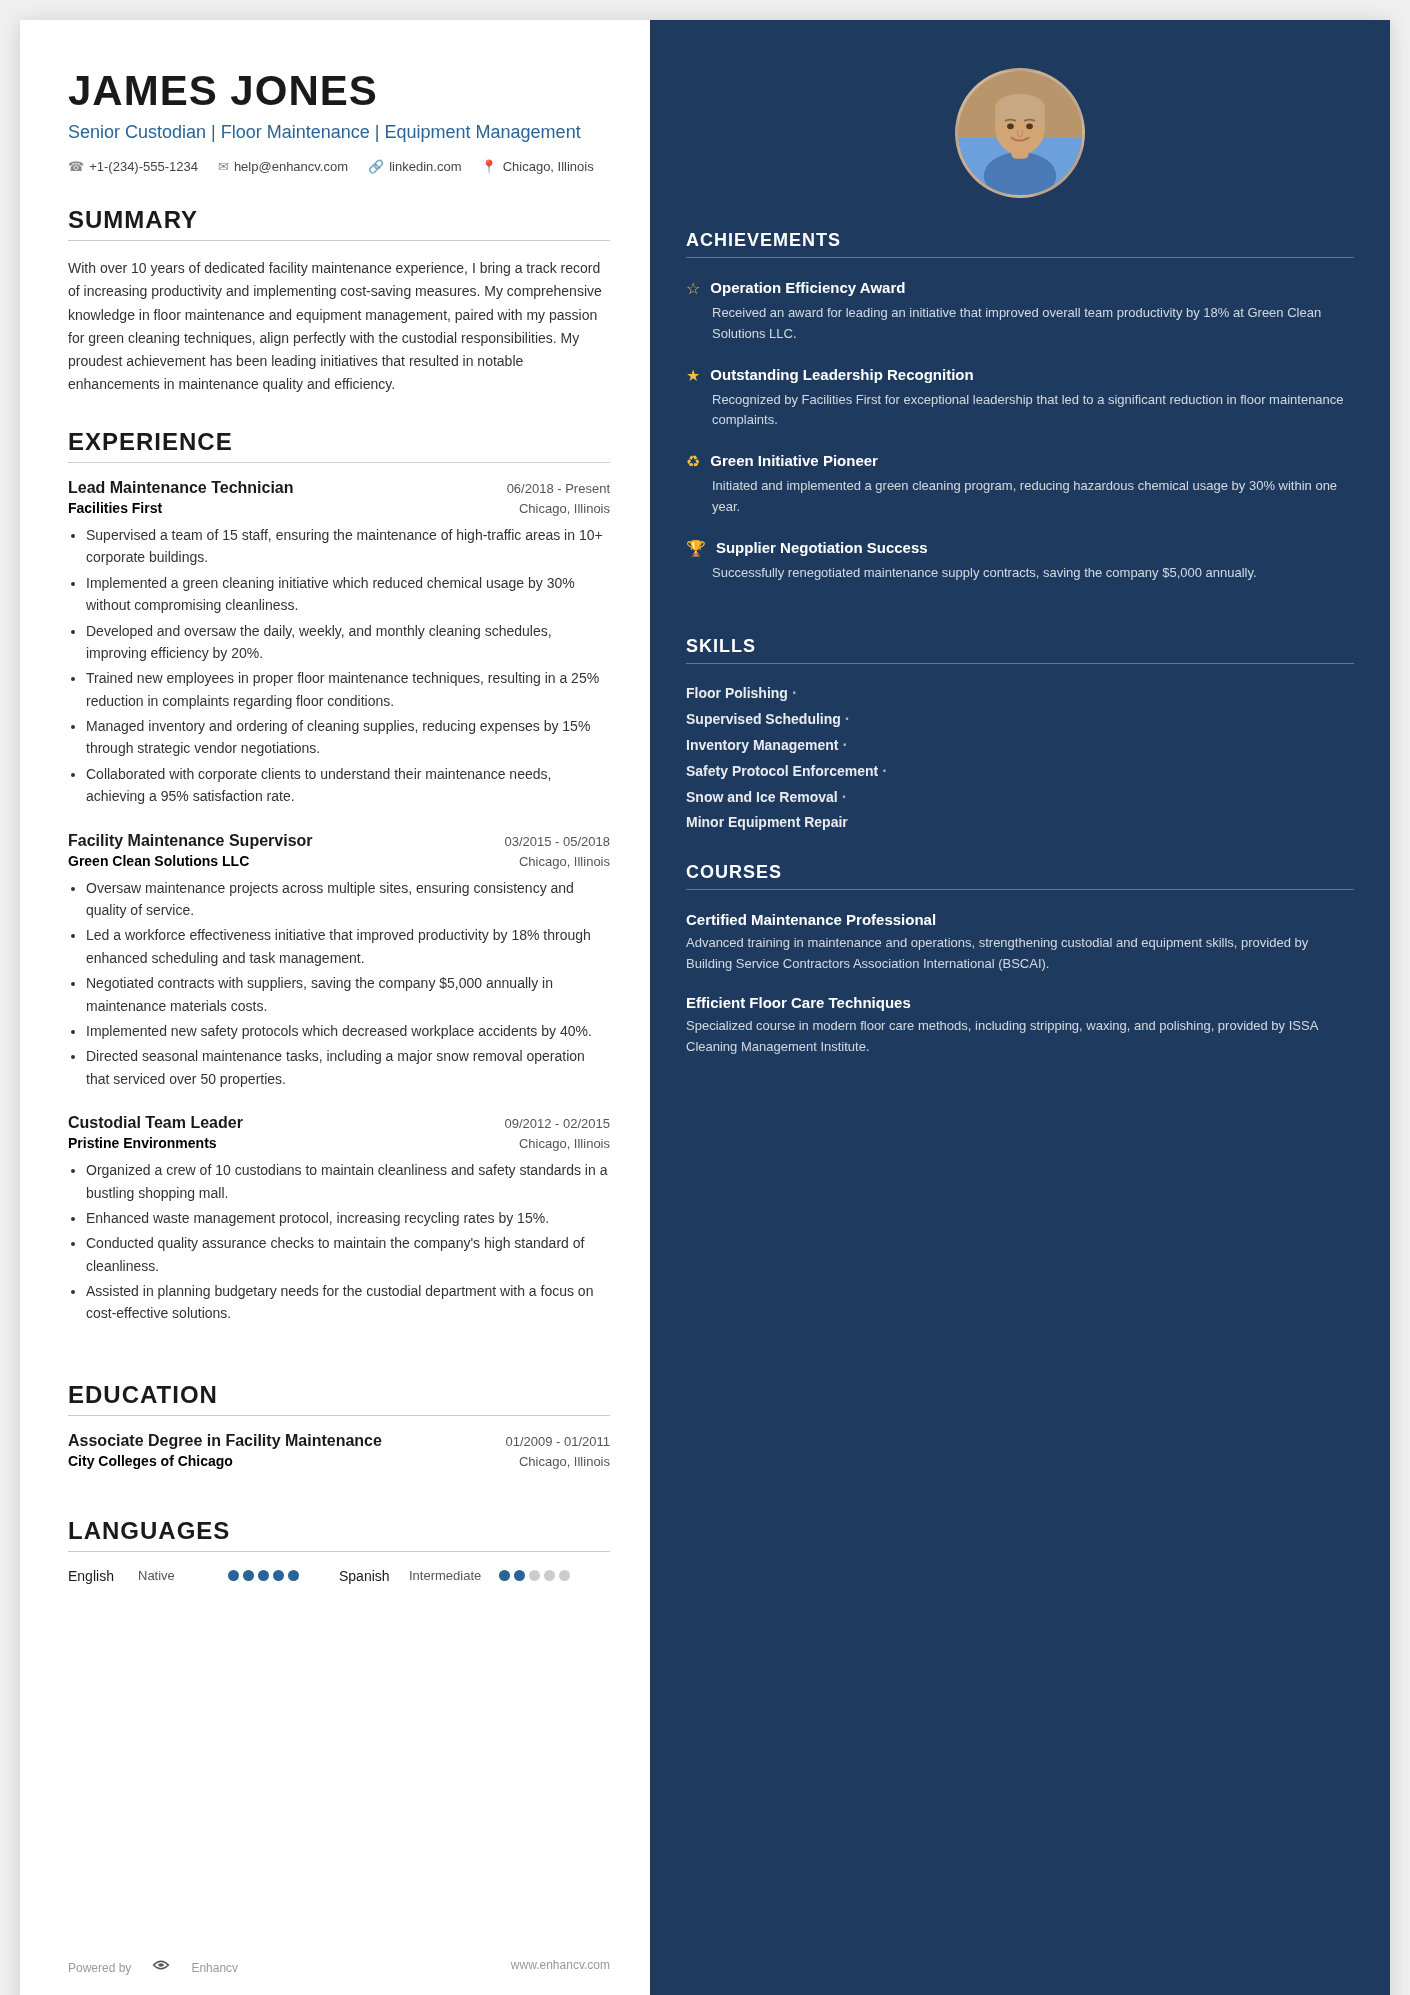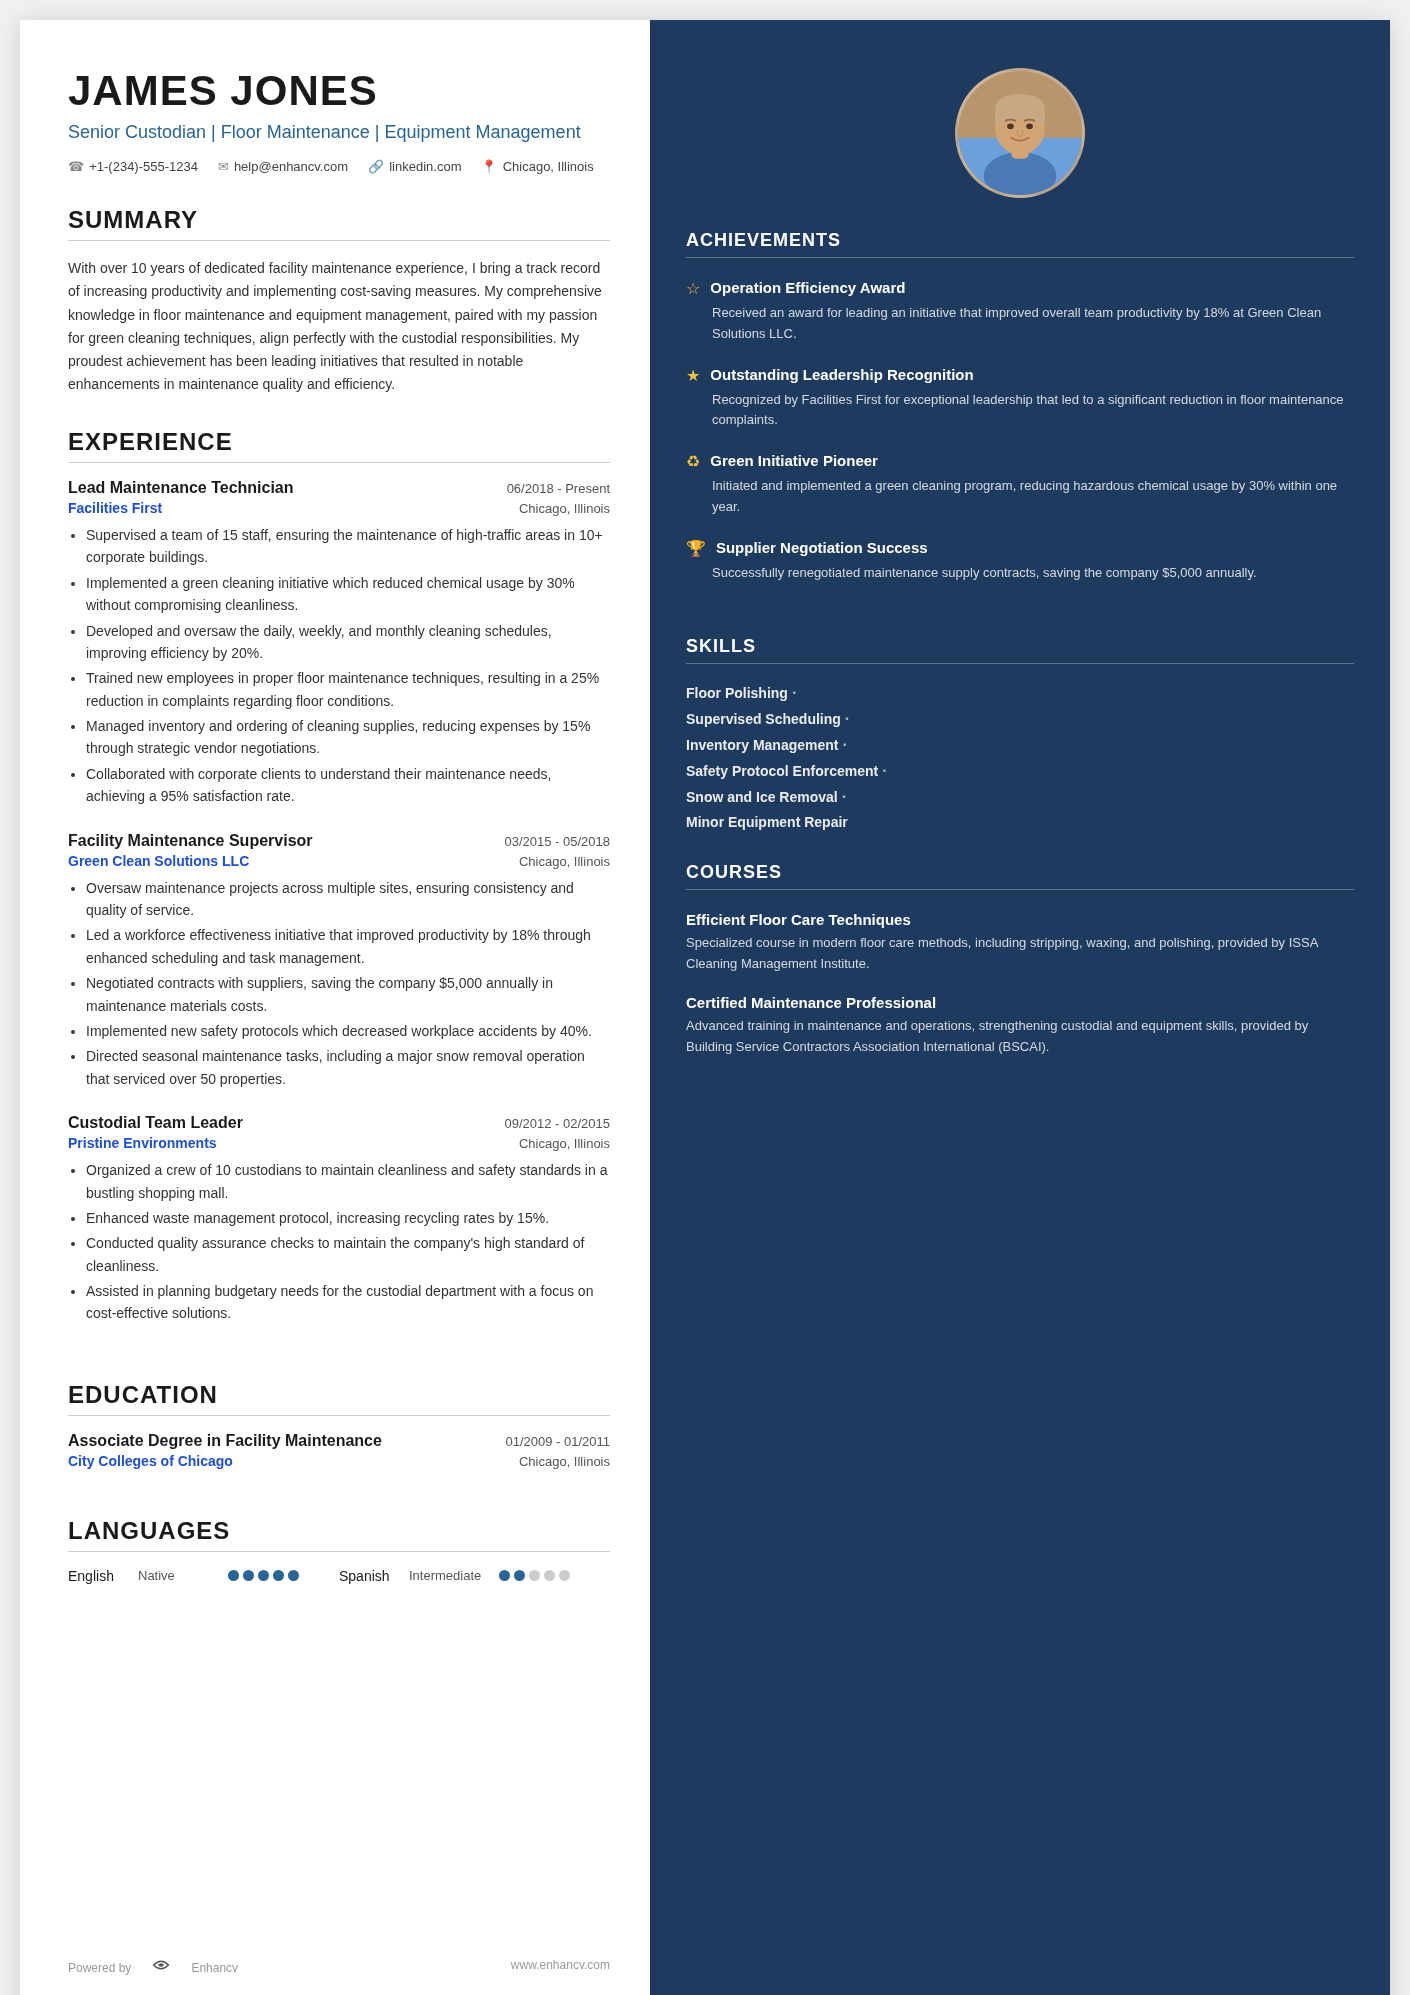--- a/index.html
+++ b/index.html
@@ -126,21 +126,21 @@
     }
     .exp-company-row {
       display: flex;
       justify-content: space-between;
       align-items: baseline;
       margin-bottom: 8px;
     }
     .exp-company {
       font-size: 14px;
       font-weight: 600;
-      color: #1d4ed8;
+      color: #000000;
     }
     .exp-location {
       font-size: 13px;
       color: #555;
     }
     .exp-bullets {
       list-style: disc;
       padding-left: 18px;
     }
     .exp-bullets li {
@@ -539,24 +539,24 @@
         <div class="skill-item">
           <span>Minor Equipment Repair</span>
         </div>
       </div>
     </div>
 
     <div class="section">
       <div class="section-title-right">COURSES</div>
 
       <div class="course-entry">
+        <div class="course-title">Certified Maintenance Professional</div>
+        <p class="course-desc">Advanced training in maintenance and operations, strengthening custodial and equipment skills, provided by Building Service Contractors Association International (BSCAI).</p>
+      </div>
+
+      <div class="course-entry">
         <div class="course-title">Efficient Floor Care Techniques</div>
         <p class="course-desc">Specialized course in modern floor care methods, including stripping, waxing, and polishing, provided by ISSA Cleaning Management Institute.</p>
       </div>
-
-      <div class="course-entry">
-        <div class="course-title">Certified Maintenance Professional</div>
-        <p class="course-desc">Advanced training in maintenance and operations, strengthening custodial and equipment skills, provided by Building Service Contractors Association International (BSCAI).</p>
-      </div>
     </div>
 
   </div>
 </div>
 
 </body></html>

